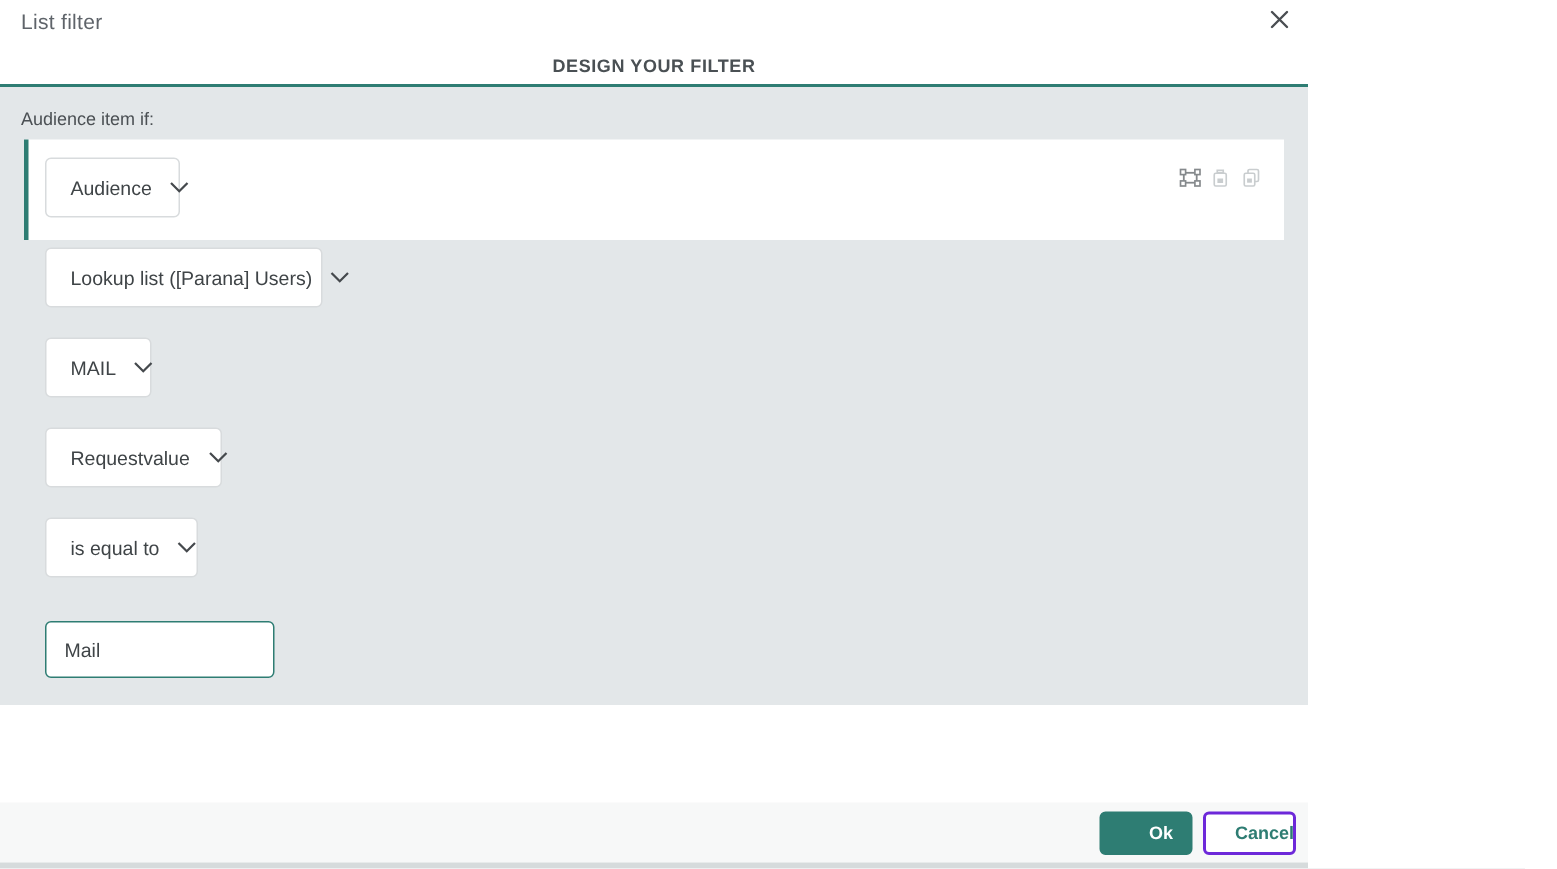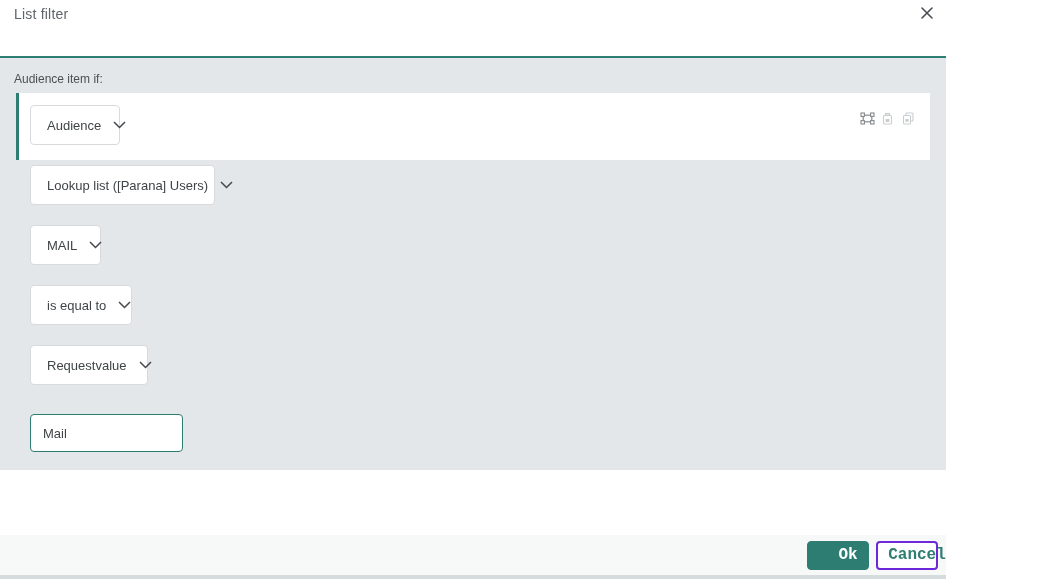--- a/index.html
+++ b/index.html
@@ -4,21 +4,21 @@
 <style>
   * { margin: 0; padding: 0; box-sizing: border-box; }
   html, body { width: 1038px; height: 579px; }
   body {
     font-family: "Liberation Sans", sans-serif;
     background: #ffffff;
     position: relative;
     overflow: hidden;
     color: #3f4447;
   }
-  .stage { position: absolute; inset: 0; width: 946px; height: 579px; background: #fff; }
+  .stage { position: absolute; inset: 0; width: 872px; height: 579px; background: #fff; }
 
   
   .titlebar { position: absolute; top: 0; left: 0; right: 0; height: 56px; background: #fff; }
   .dialog-title {
     position: absolute; left: 14px; top: 6px;
     font-size: 14px; color: #5f646a; letter-spacing: .2px;
   }
   .close-btn {
     position: absolute; right: 6px; top: 0; width: 26px; height: 26px;
     display: flex; align-items: center; justify-content: center;
@@ -94,22 +94,22 @@
   }
 
   
   .footer {
     position: absolute; top: 535px; left: 0; right: 0; height: 40px;
     background: #f7f8f8; display: flex; align-items: center; justify-content: flex-end;
     gap: 7px; padding-right: 8px;
   }
   .btn {
     width: 62px; height: 29px; border-radius: 4px;
-    font-size: 16px; font-weight: bold; cursor: pointer;
-    font-family: Liberation Mono, monospace;
+    font-size: 12px; font-weight: bold; cursor: pointer;
+    font-family: Liberation Sans, sans-serif;
     display: flex; align-items: center; justify-content: center; padding-left: 20px;
   }
   .btn-ok { background: #2e7d73; color: #ffffff; border: 1px solid #2e7d73; }
   .btn-cancel { background: #ffffff; color: #2e7d73; border: 2px solid #6d28d9; }
 
   .bottom-edge { position: absolute; bottom: 0; left: 0; right: 0; height: 4px; background: #d6dbdc; }
 </style>
 </head>
 <body>
 
@@ -117,20 +117,21 @@
 
   <div class="titlebar">
     <span class="dialog-title">List filter</span>
     <button class="close-btn">
       <span style="display:flex;">
         <svg width="14" height="14" viewBox="0 0 14 14">
           <path d="M2 2 L12 12 M12 2 L2 12" stroke="#4a4e52" stroke-width="1.6" fill="none" stroke-linecap="round"></path>
         </svg>
       </span>
     </button>
+    <div class="design-header">DESIGN YOUR FILTER</div>
   </div>
 
   <div class="teal-divider"></div>
 
   <div class="panel">
     <div class="include-label">Audience item if:</div>
 
     <div class="filter-row">
       <div class="row-inner">
 
@@ -154,31 +155,31 @@
 
         <div class="dropdown dd-field">
           <span class="dd-label">MAIL</span>
           <span style="display:flex;">
             <svg width="13" height="8" viewBox="0 0 13 8">
                 <path d="M1 1 L6.5 6.5 L12 1" fill="none" stroke="#45494d" stroke-width="1.5"></path>
               </svg>
           </span>
         </div>
 
+        <div class="dropdown dd-value-type">
+          <span class="dd-label">Requestvalue</span>
+          <span style="display:flex;">
+            <svg width="13" height="8" viewBox="0 0 13 8">
+                <path d="M1 1 L6.5 6.5 L12 1" fill="none" stroke="#45494d" stroke-width="1.5"></path>
+              </svg>
+          </span>
+        </div>
+
         <div class="dropdown dd-operator">
           <span class="dd-label">is equal to</span>
-          <span style="display:flex;">
-            <svg width="13" height="8" viewBox="0 0 13 8">
-                <path d="M1 1 L6.5 6.5 L12 1" fill="none" stroke="#45494d" stroke-width="1.5"></path>
-              </svg>
-          </span>
-        </div>
-
-        <div class="dropdown dd-value-type">
-          <span class="dd-label">Requestvalue</span>
           <span style="display:flex;">
             <svg width="13" height="8" viewBox="0 0 13 8">
                 <path d="M1 1 L6.5 6.5 L12 1" fill="none" stroke="#45494d" stroke-width="1.5"></path>
               </svg>
           </span>
         </div>
 
         <input class="value-input" type="text" value="Mail" style="">
       </div>
 

